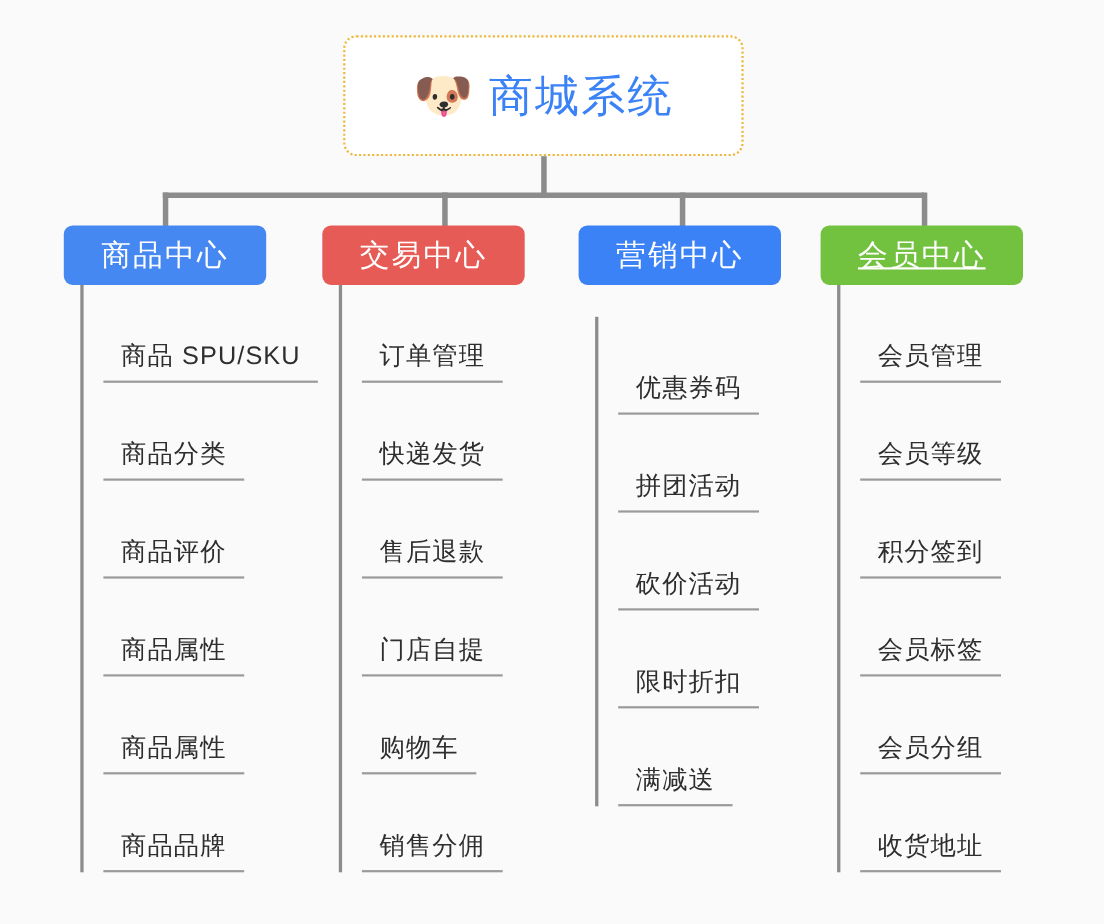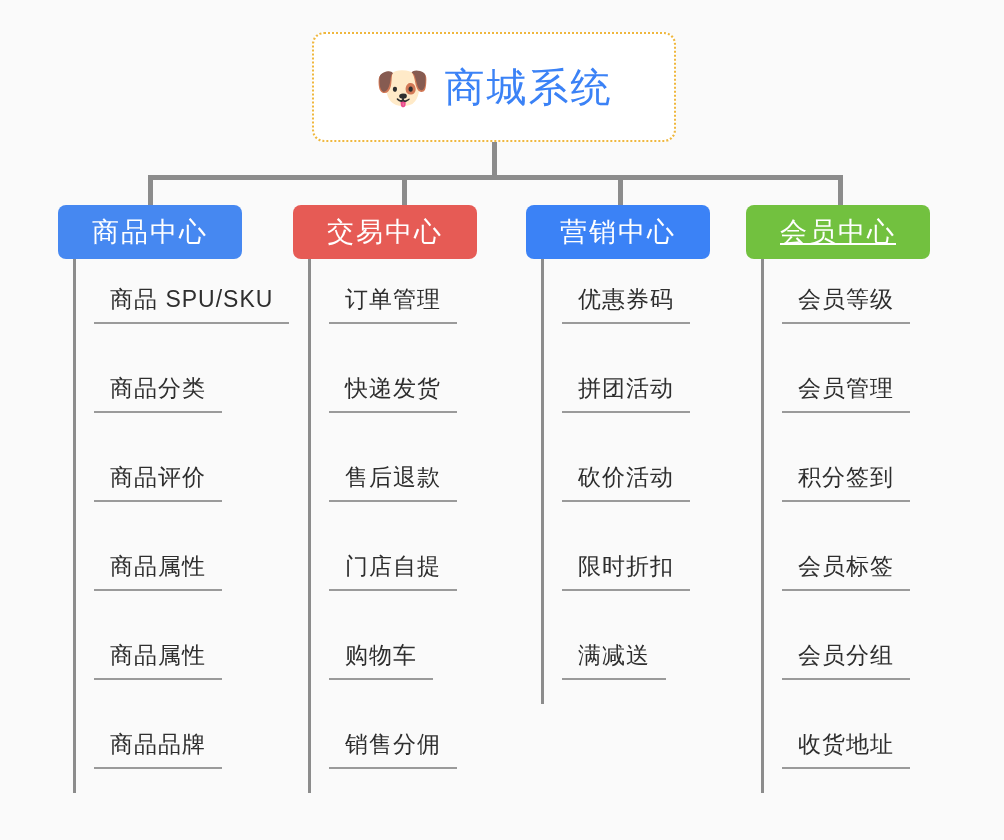--- a/index.html
+++ b/index.html
@@ -94,21 +94,21 @@
   .branch {
     position: relative;
     margin-top: 0;
     padding-left: 18px;
     border-left: 3px solid #8c8c8c;
     box-sizing: border-box;
   }
   .leaf {
     height: 89px;
     display: flex;
-    align-items: center;
+    align-items: flex-end;
     box-sizing: border-box;
   }
   .leaf-label {
     display: inline-block;
     padding: 0 16px 7px 16px;
     border-bottom: 2px solid #9a9a9a;
     font-size: 23px;
     color: #2e2e2e;
     white-space: nowrap;
     letter-spacing: 1px;
@@ -182,21 +182,21 @@
           </div>
           <div class="leaf">
             <span class="leaf-label">销售分佣</span>
           </div>
         </div>
       </div>
       <div class="column" style="left: 526px; width: 184px;">
         <div class="cat-box" style="background: #3b82f6;">
           <span>营销中心</span>
         </div>
-        <div class="branch" style="margin-left: 15px;">
+        <div class="branch" style="margin-left: 15px; margin-top: 29px;">
           <div class="leaf">
             <span class="leaf-label">优惠券码</span>
           </div>
           <div class="leaf">
             <span class="leaf-label">拼团活动</span>
           </div>
           <div class="leaf">
             <span class="leaf-label">砍价活动</span>
           </div>
           <div class="leaf">
@@ -206,26 +206,26 @@
             <span class="leaf-label">满减送</span>
           </div>
         </div>
       </div>
       <div class="column" style="left: 746px; width: 184px;">
         <div class="cat-box" style="background: rgb(114, 193, 63); text-decoration: underline;">
           <span>会员中心</span>
         </div>
         <div class="branch" style="margin-left: 15px;">
           <div class="leaf">
+            <span class="leaf-label">会员管理</span>
+          </div>
+          <div class="leaf">
             <span class="leaf-label">会员等级</span>
           </div>
           <div class="leaf">
-            <span class="leaf-label">会员管理</span>
-          </div>
-          <div class="leaf">
             <span class="leaf-label">积分签到</span>
           </div>
           <div class="leaf">
             <span class="leaf-label">会员标签</span>
           </div>
           <div class="leaf">
             <span class="leaf-label">会员分组</span>
           </div>
           <div class="leaf">
             <span class="leaf-label">收货地址</span>

